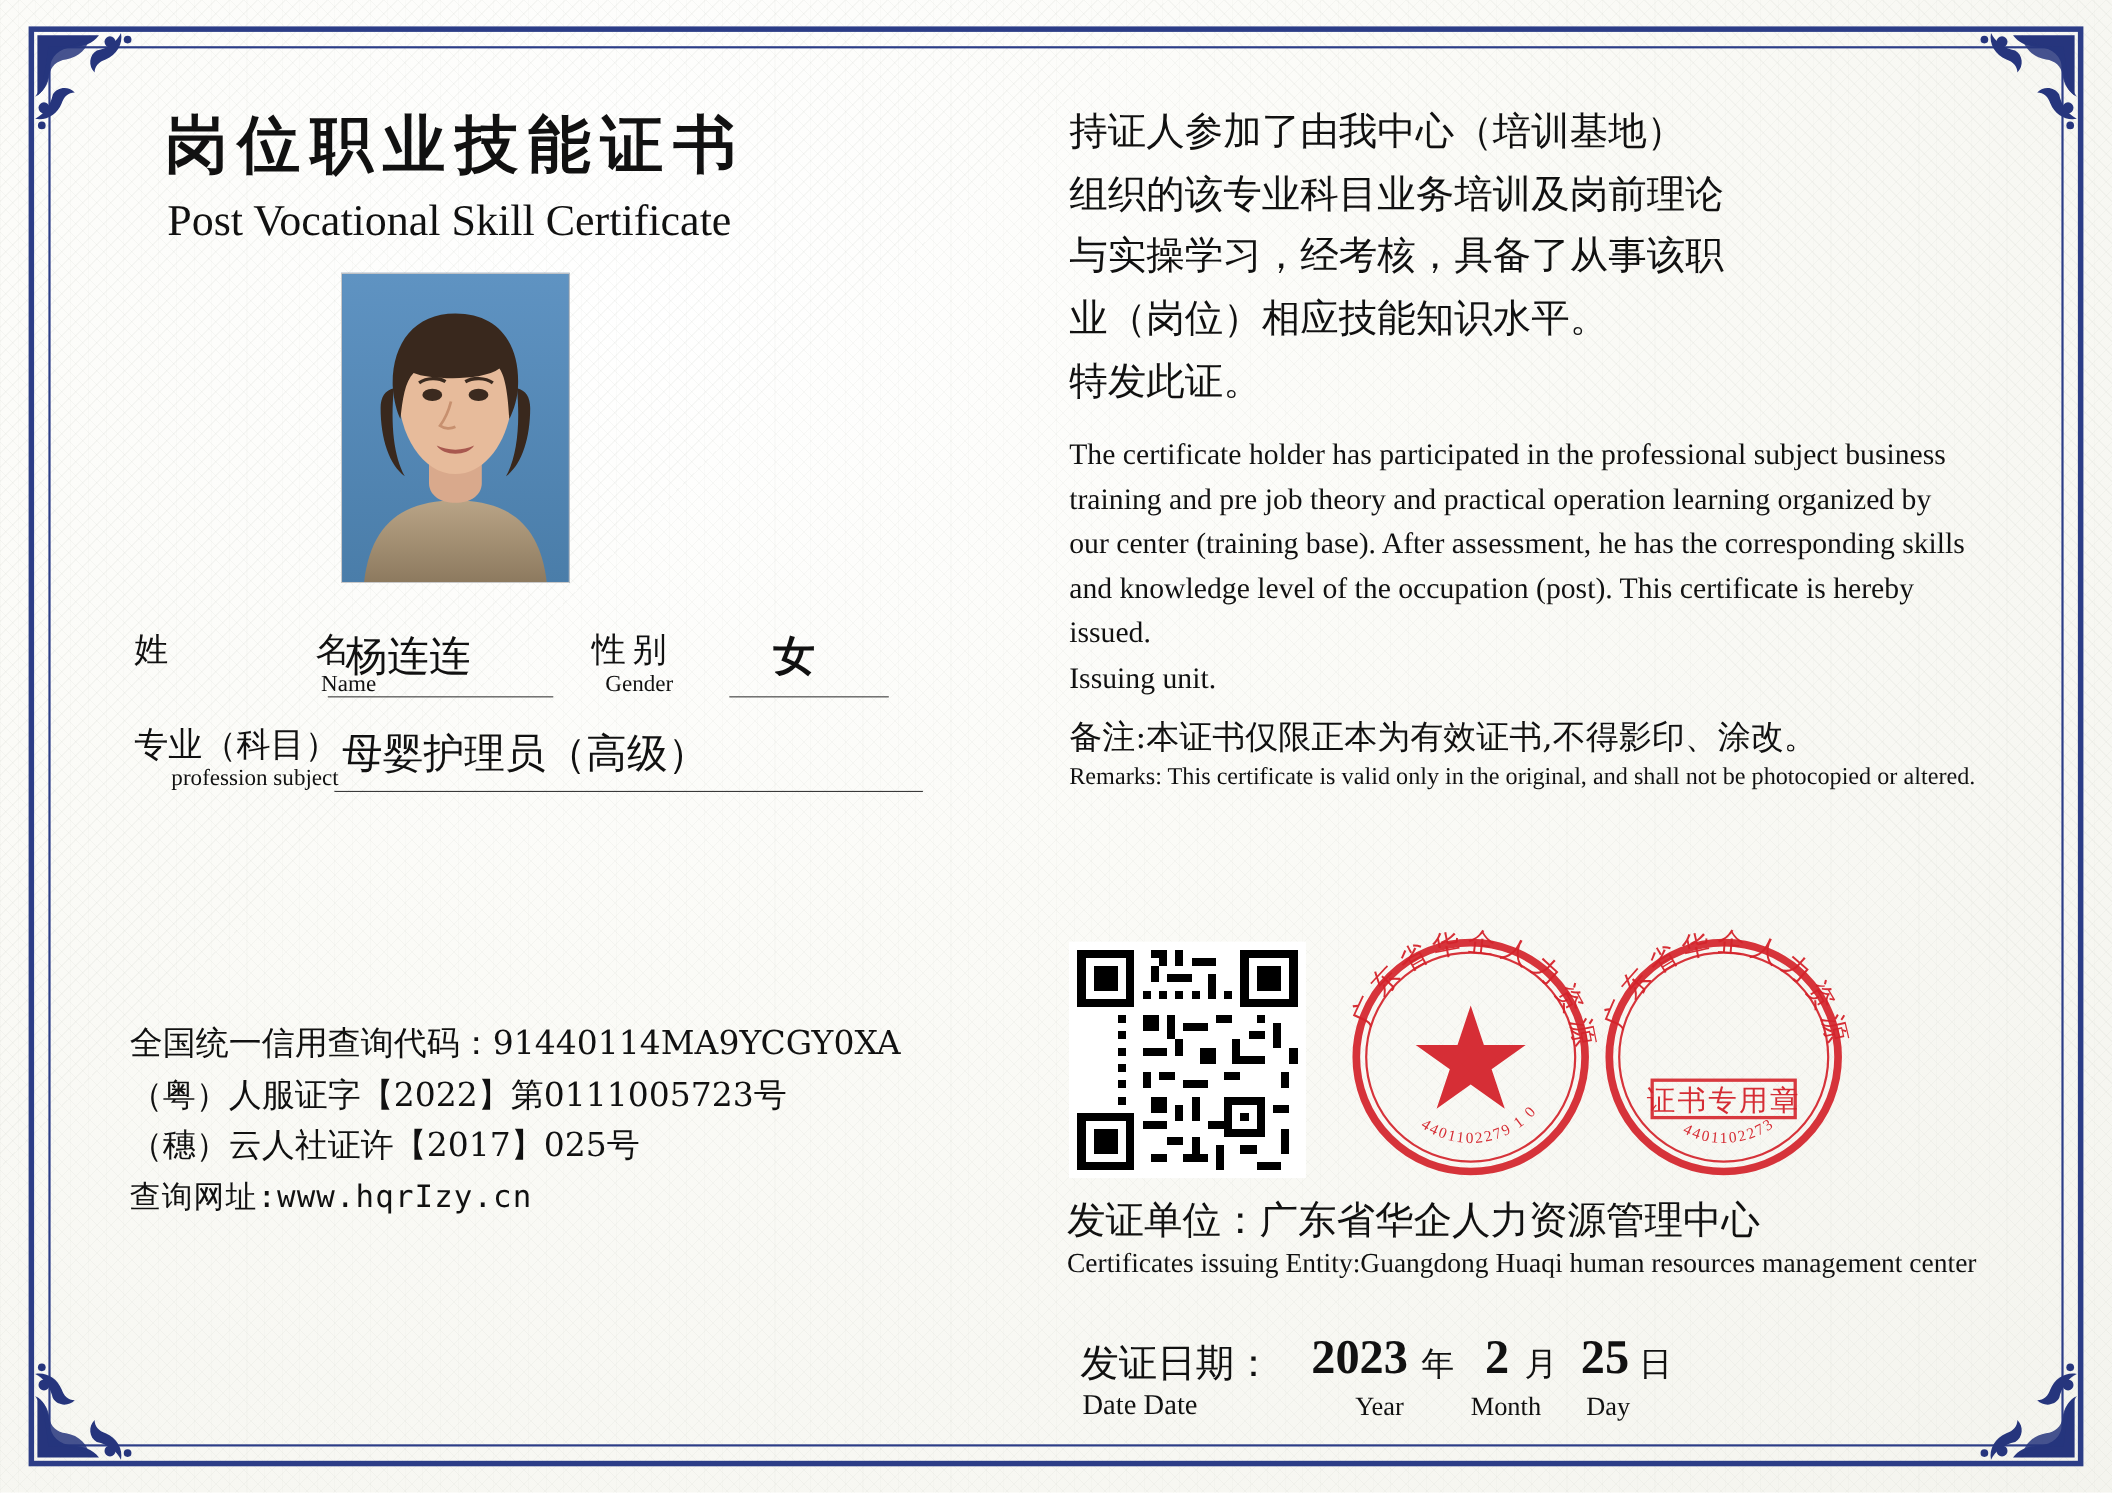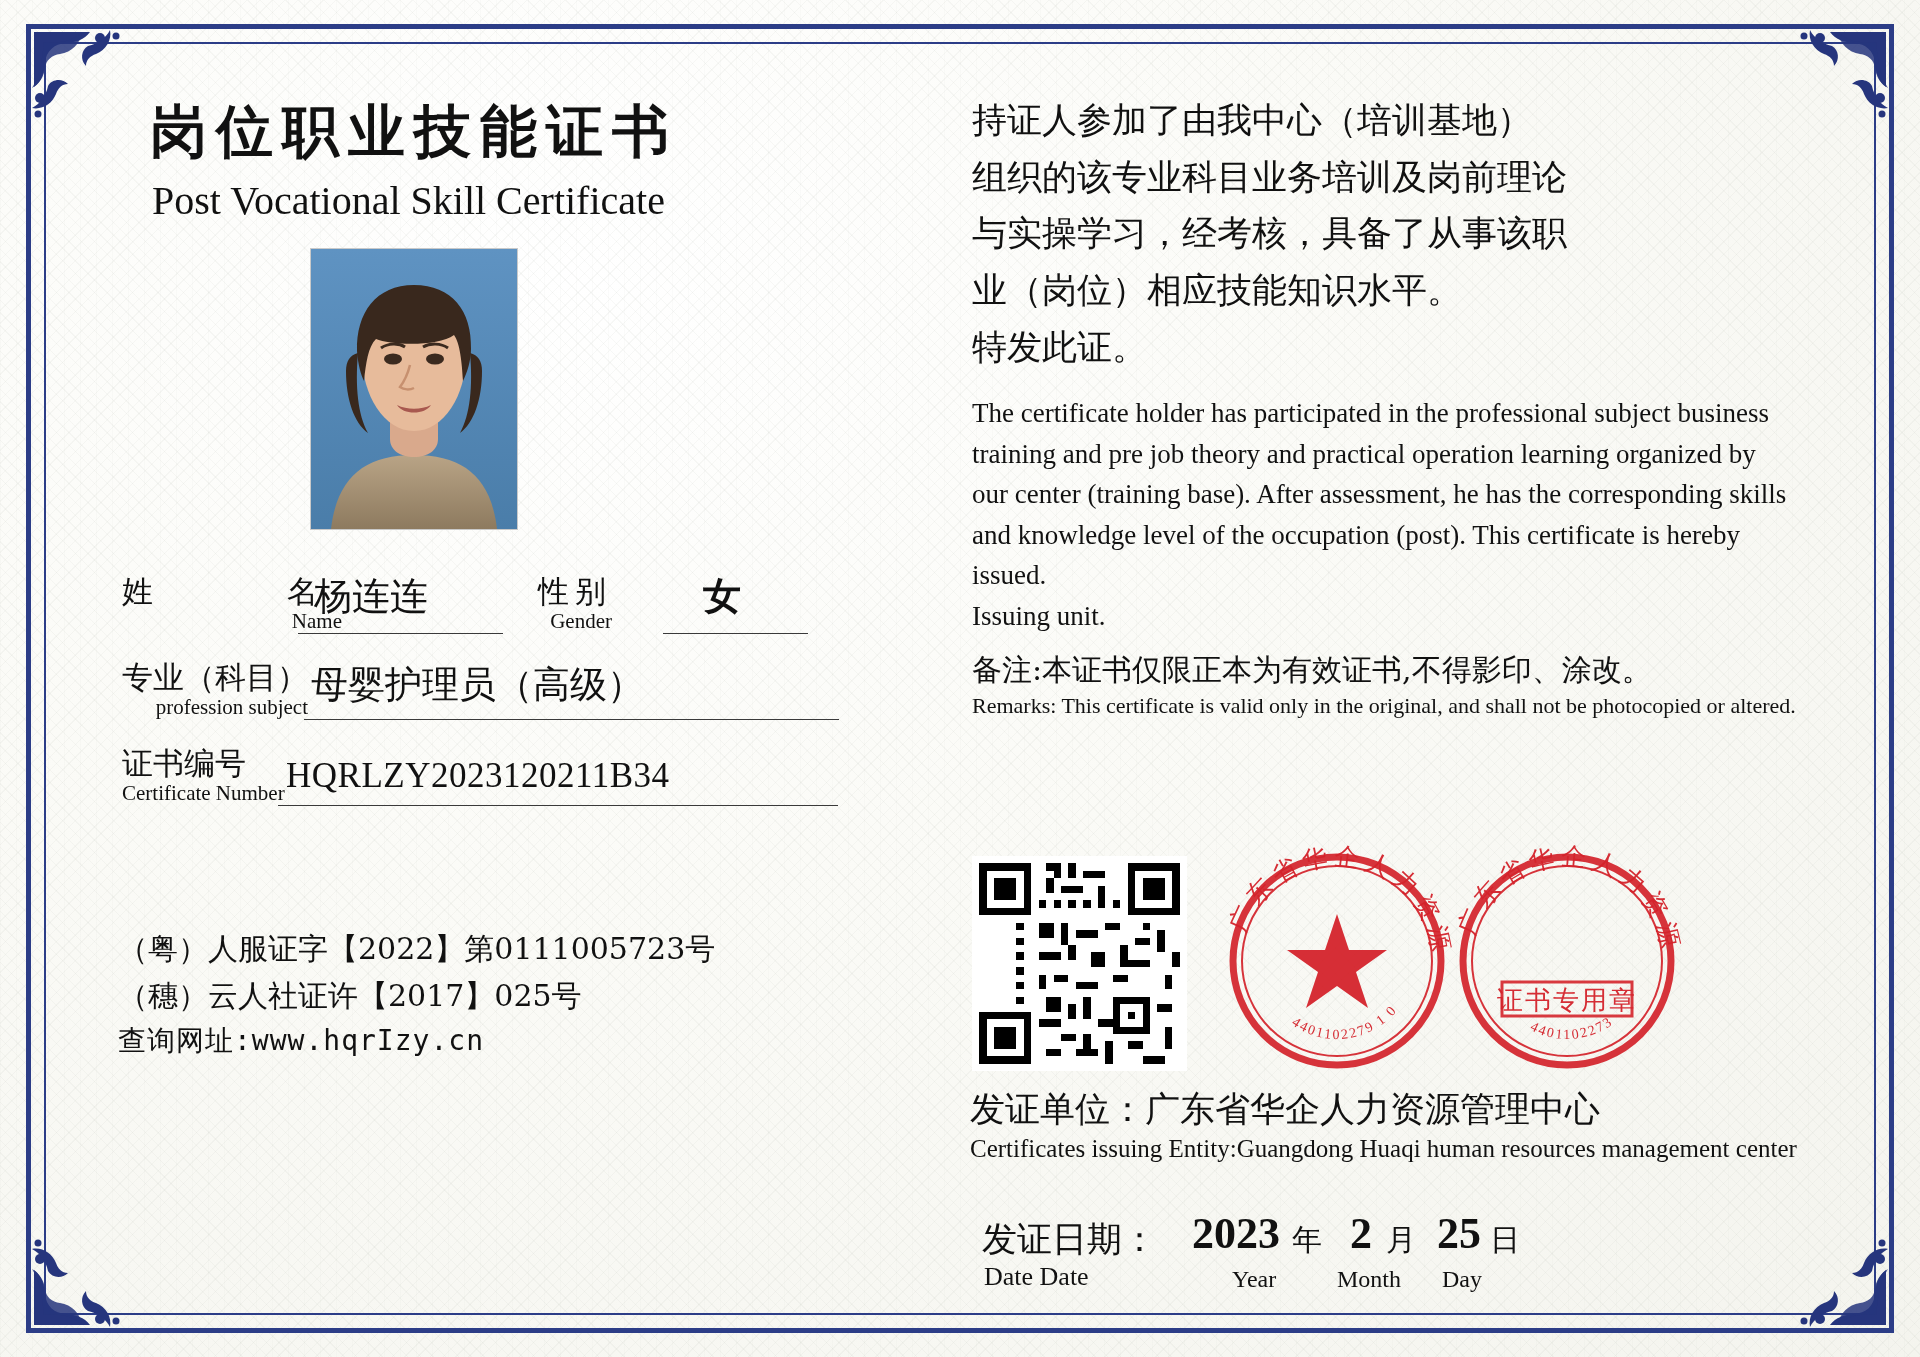--- a/index.html
+++ b/index.html
@@ -454,31 +454,24 @@
         <div class="field-row">
           <span class="lbl" id="lbl-prof">
             <span class="cn">专业（科目）</span>
             <span class="en">profession subject</span>
           </span>
           <span class="rule" id="rule-prof"></span>
           <span class="value" id="val-prof">母婴护理员（高级）</span>
         </div>
 
 
-        <div class="field-row">
-          <span class="lbl" id="lbl-cert">
-            <span class="cn">证书编号</span>
-            <span class="en">Certificate Number</span>
-          </span>
-          <span class="rule" id="rule-cert"></span>
-          <span class="value mono" id="val-cert">HQRLZY2023120211B34</span>
-        </div>
       </div>
 
       <div id="footnotes">
+        <div class="footnote">全国统一信用查询代码：91440114MA9YCGY0XA</div>
         <div class="footnote">（粤）人服证字【2022】第0111005723号</div>
         <div class="footnote">（穗）云人社证许【2017】025号</div>
         <div class="footnote" id="footnote-site">查询网址:www.hqrIzy.cn</div>
       </div>
     </div>
 
     <div id="right-panel">
       <div id="statement-cn">
         <span class="line">持证人参加了由我中心（培训基地）</span>
         <span class="line">组织的该专业科目业务培训及岗前理论</span>

